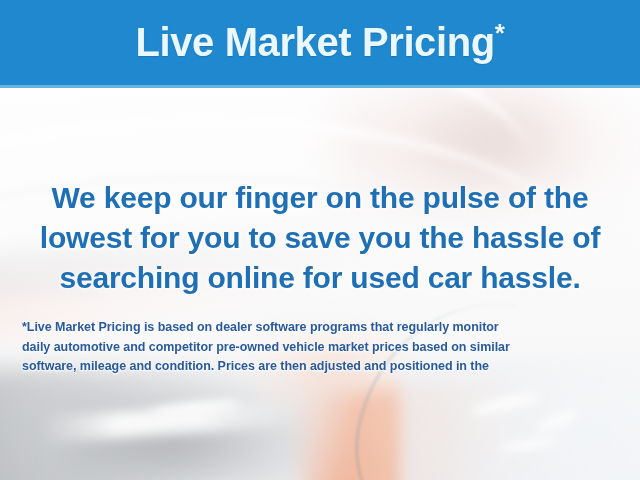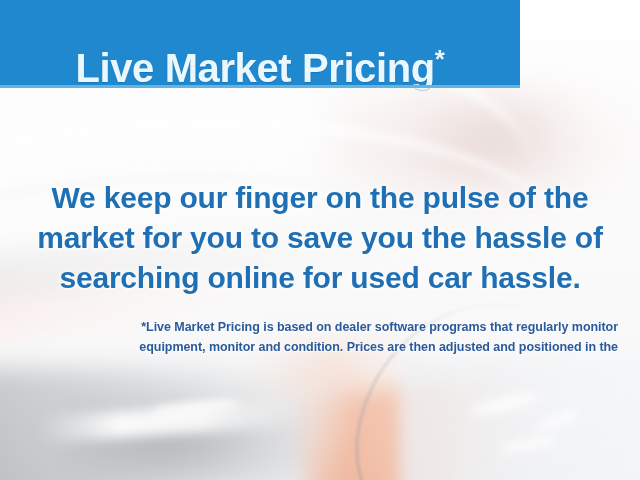--- a/index.html
+++ b/index.html
@@ -203,26 +203,26 @@
                 rgba(255,255,255,0.52) 0%,
                 rgba(255,255,255,0.62) 38%,
                 rgba(255,255,255,0.50) 70%,
                 rgba(255,255,255,0.30) 100%);
   }
 
   
   .header-banner {
     position: absolute;
     left: 0; top: 0;
-    width: 520px;
+    width: 640px;
     height: 88px;
     background: #1f88cf;
     box-sizing: border-box;
     display: flex;
-    align-items: flex-end;
+    align-items: center;
     justify-content: center;
   }
   .header-banner::after {
     content: "";
     position: absolute;
     left: 0; right: 0; bottom: 0;
     height: 3px;
     background: #64b4e0;
   }
   .header-title {
@@ -263,21 +263,21 @@
     text-shadow: 0 1px 2px rgba(255,255,255,0.95),
                  0 0 6px rgba(255,255,255,0.9);
   }
   .headline .hl-line { display: block; white-space: nowrap; }
 
   .disclaimer {
     position: absolute;
     left: 22px;
     top: 230px;
     width: 596px;
-    text-align: right;
+    text-align: left;
     color: #2a5a9a;
     font-size: 12.5px;
     font-weight: bold;
     line-height: 19.5px;
     letter-spacing: -0.05px;
     text-shadow: 0 1px 2px rgba(255,255,255,0.95),
                  0 0 5px rgba(255,255,255,0.9);
   }
   .disclaimer .dc-line { display: block; white-space: nowrap; }
 </style>
@@ -310,23 +310,24 @@
   </div>
 
   <div class="header-banner">
     <div class="header-title"><span>Live Market Pricing</span><span class="asterisk">*</span></div>
   </div>
 
   <div class="content">
 
     <div class="headline">
       <span class="hl-line">We keep our finger on the pulse of the</span>
-      <span class="hl-line">market for you to save you the hassle of</span>
+      <span class="hl-line">lowest for you to save you the hassle of</span>
       <span class="hl-line">searching online for used car hassle.</span>
     </div>
 
     <div class="disclaimer">
       <span class="dc-line">*Live Market Pricing is based on dealer software programs that regularly monitor</span>
-      <span class="dc-line">equipment, monitor and condition. Prices are then adjusted and positioned in the</span>
+      <span class="dc-line">daily automotive and competitor pre-owned vehicle market prices based on similar</span>
+      <span class="dc-line">software, mileage and condition. Prices are then adjusted and positioned in the</span>
     </div>
 
   </div>
 </div>
 
 </body></html>

